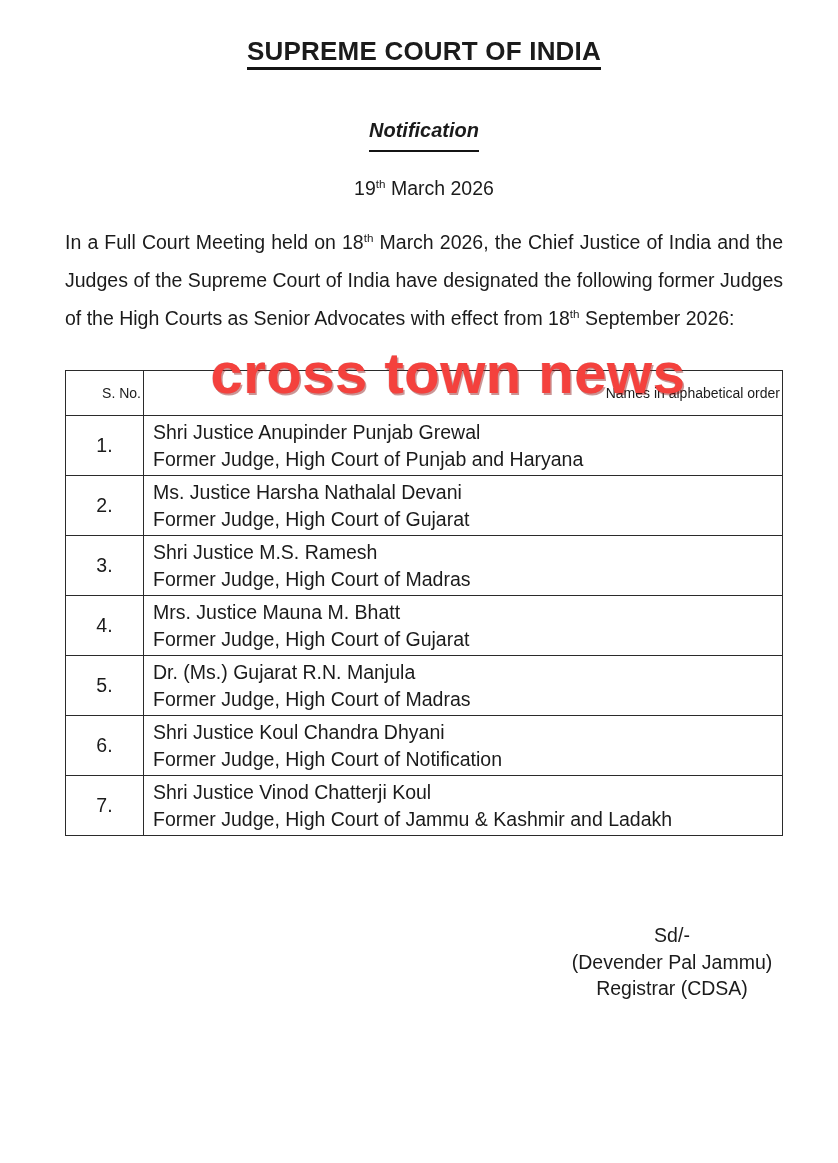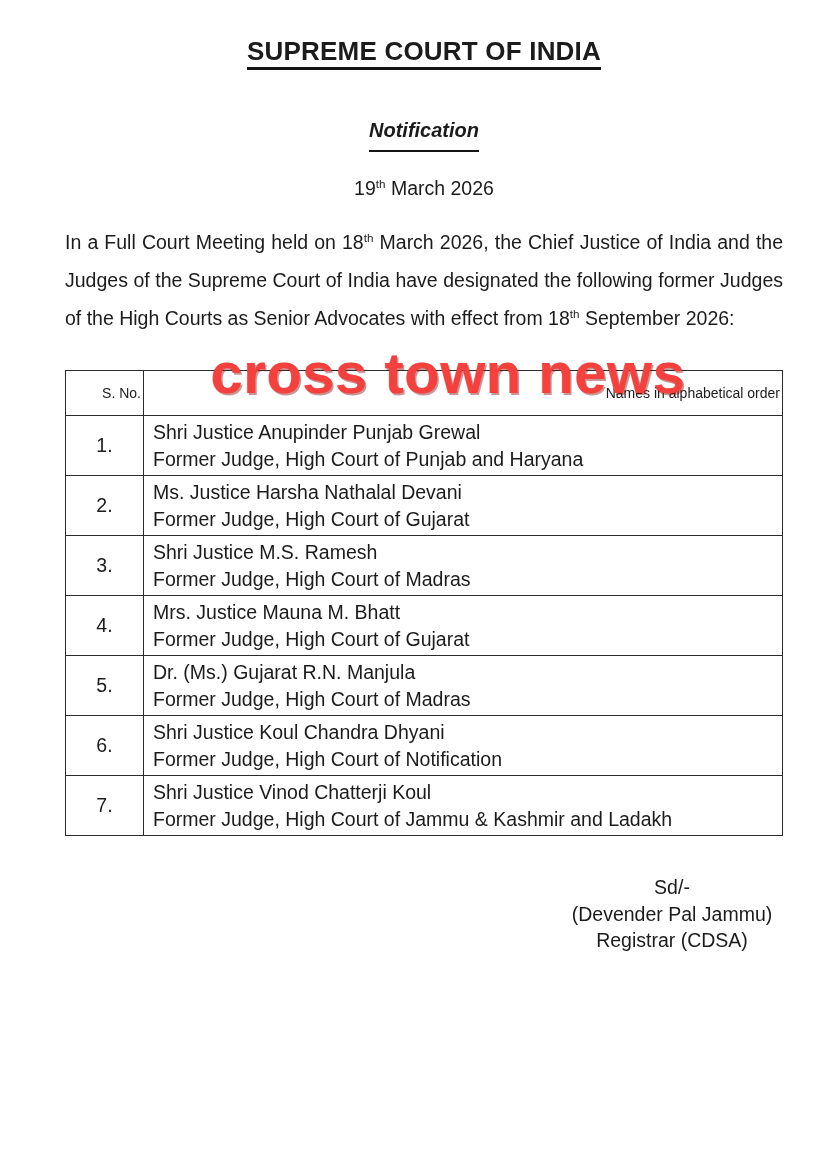--- a/index.html
+++ b/index.html
@@ -105,21 +105,21 @@
     font-size: 19.5px;
     padding: 0;
   }
   td.c-name {
     vertical-align: middle;
     font-size: 19.5px;
     line-height: 26.5px;
     padding: 3px 6px 3px 9px;
   }
   .signature {
-    margin-top: 38px;
+    margin-top: 86px;
     margin-left: auto;
     margin-right: 0;
     width: 222px;
     text-align: center;
     font-size: 19.5px;
     line-height: 26.5px;
   }
 </style>
 </head>
 <body>

